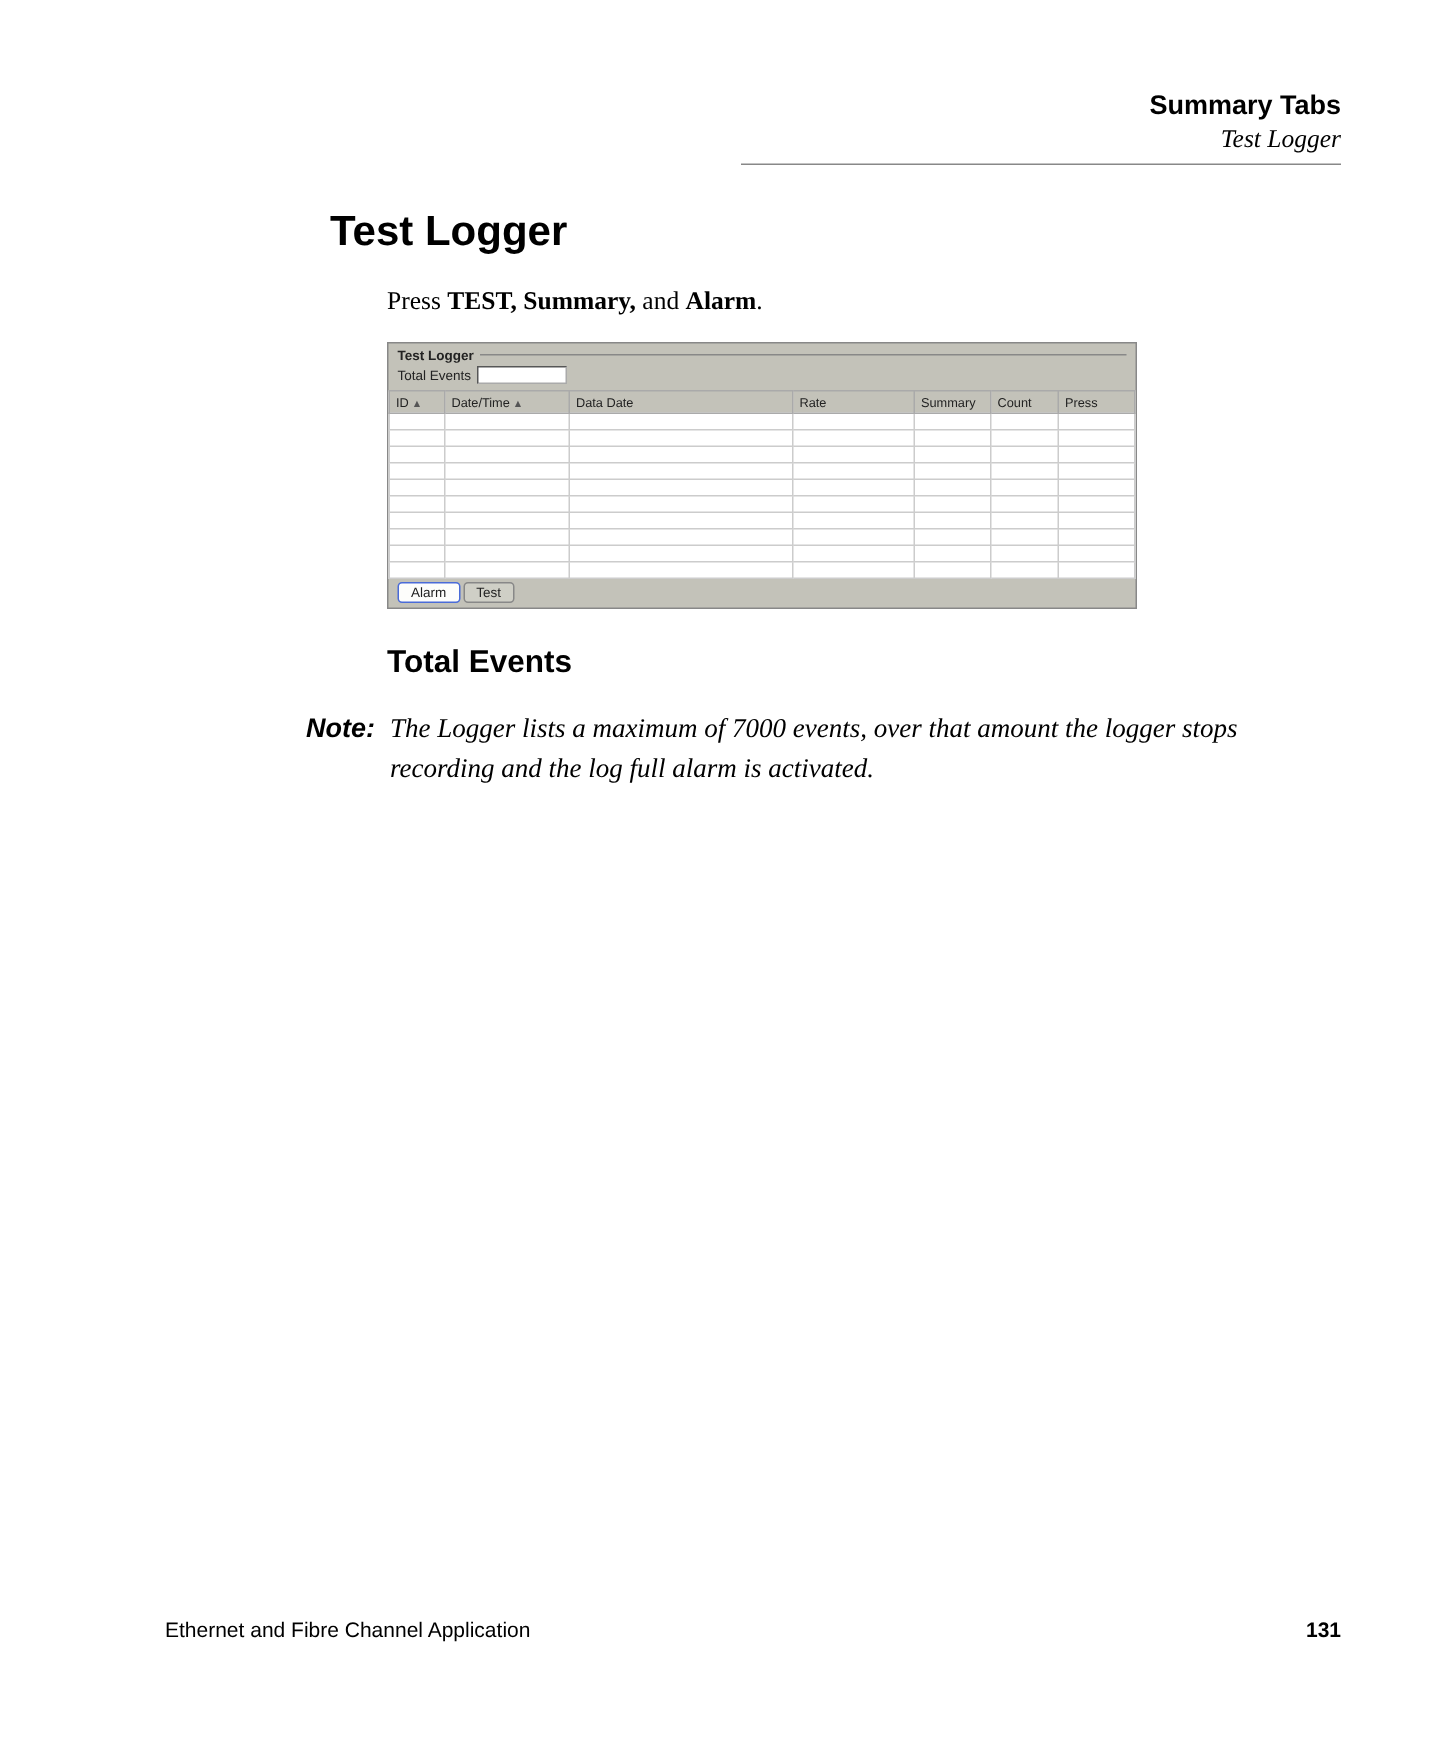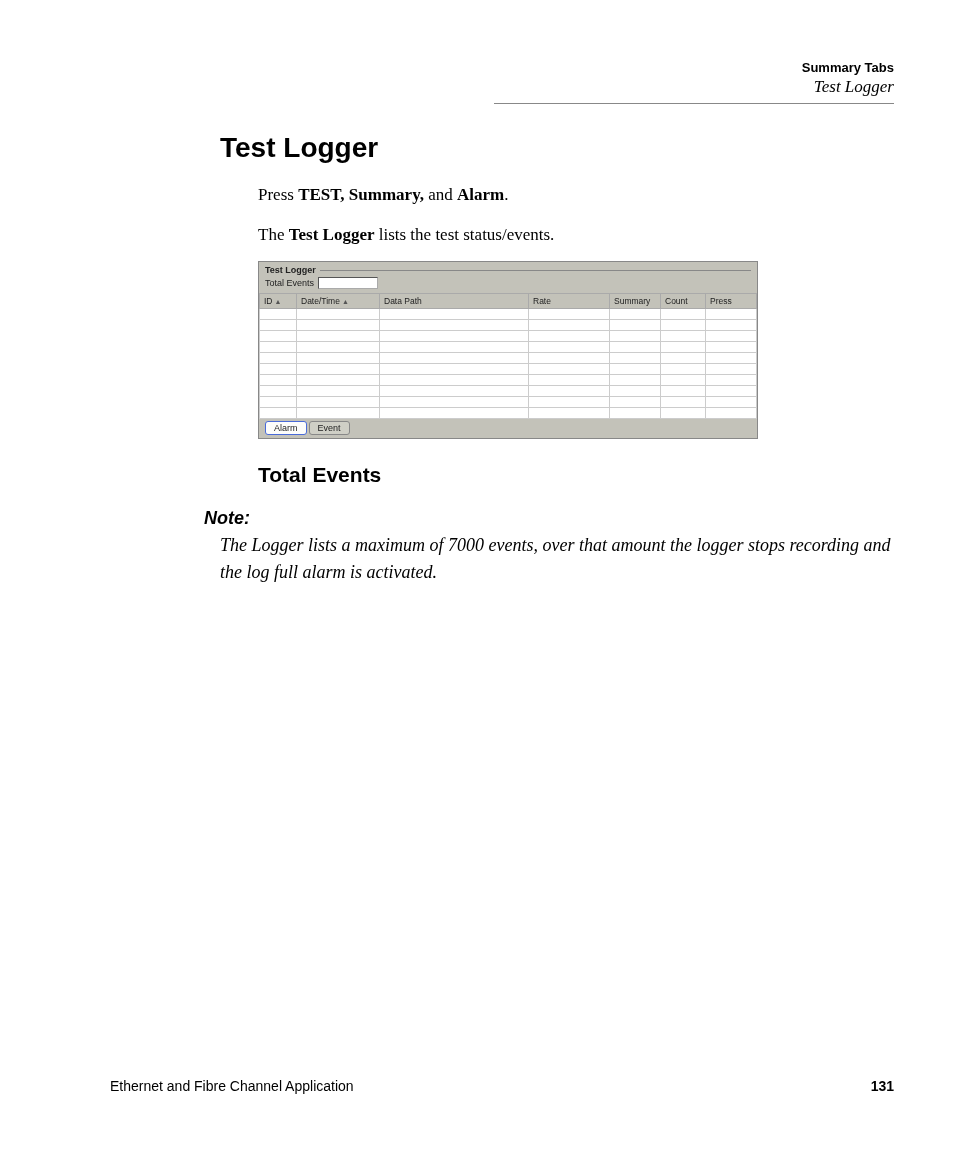--- a/index.html
+++ b/index.html
@@ -19,21 +19,21 @@
     box-sizing: border-box;
     padding: 60px 60px 40px 60px;
   }
   .header {
     text-align: right;
     margin-right: 0;
   }
   .header-title {
     font-family: Arial, Helvetica, sans-serif;
     font-weight: bold;
-    font-size: 13px;
+    font-size: 18px;
   }
   .header-sub {
     font-style: italic;
     font-size: 17px;
     margin-top: 2px;
   }
   .hr {
     border: none;
     border-top: 1.5px solid #888;
     margin: 6px 0 0 0;
@@ -143,21 +143,20 @@
     font-family: Arial, Helvetica, sans-serif;
     font-weight: bold;
     font-size: 21px;
     margin: 18px 0 14px 38px;
   }
   .note-para {
     display: flex;
     margin: 18px 0 0 0;
     font-size: 18px;
     line-height: 1.5;
-    flex-direction: column;
   }
   .note-label {
     font-family: Arial, Helvetica, sans-serif;
     font-weight: bold;
     font-style: italic;
     width: 70px;
     flex-shrink: 0;
     text-align: right;
     margin-right: 10px;
     margin-left: -40px;
@@ -188,40 +187,37 @@
     <hr class="hr">
   </div>
 
   <div class="content">
     <h1 class="section-head">Test Logger</h1>
 
     <p class="body-text">
       <span>Press </span><b>TEST, Summary,</b><span> and </span><b>Alarm</b><span>.</span>
     </p>
 
-    <p class="body-text">
-      <span>The </span><b>Test Logger</b><span> lists the test status/events.</span>
-    </p>
 
     <div class="screenshot-wrap">
       <div class="screenshot">
         <div class="fieldset-bar">
           <span class="legend">Test Logger</span>
           <div class="line"></div>
         </div>
         <div class="total-events-row">
           <span class="lbl">Total Events</span>
           <span class="val"></span>
         </div>
         <table class="table">
           <thead>
             <tr>
               <th style="width:28px"><span>ID</span><span class="sort-arrow">▲</span></th>
               <th style="width:74px"><span>Date/Time</span><span class="sort-arrow">▲</span></th>
-              <th>Data Path</th>
+              <th>Data Date</th>
               <th style="width:72px">Rate</th>
               <th style="width:42px">Summary</th>
               <th style="width:36px">Count</th>
               <th style="width:42px">Press</th>
             </tr>
           </thead>
           <tbody>
             <tr>
                 <td></td>
                 <td></td>
@@ -309,21 +305,21 @@
                 <td></td>
                 <td></td>
                 <td></td>
                 <td></td>
                 <td></td>
               </tr>
           </tbody>
         </table>
         <div class="tabs">
           <div class="tab active">Alarm</div>
-          <div class="tab">Event</div>
+          <div class="tab">Test</div>
         </div>
       </div>
     </div>
 
     <h2 class="subhead">Total Events</h2>
 
     <div class="note-para">
       <div class="note-label">Note:</div>
       <div class="note-text">The Logger lists a maximum of 7000 events, over that amount the logger stops recording and the log full alarm is activated.</div>
     </div>

